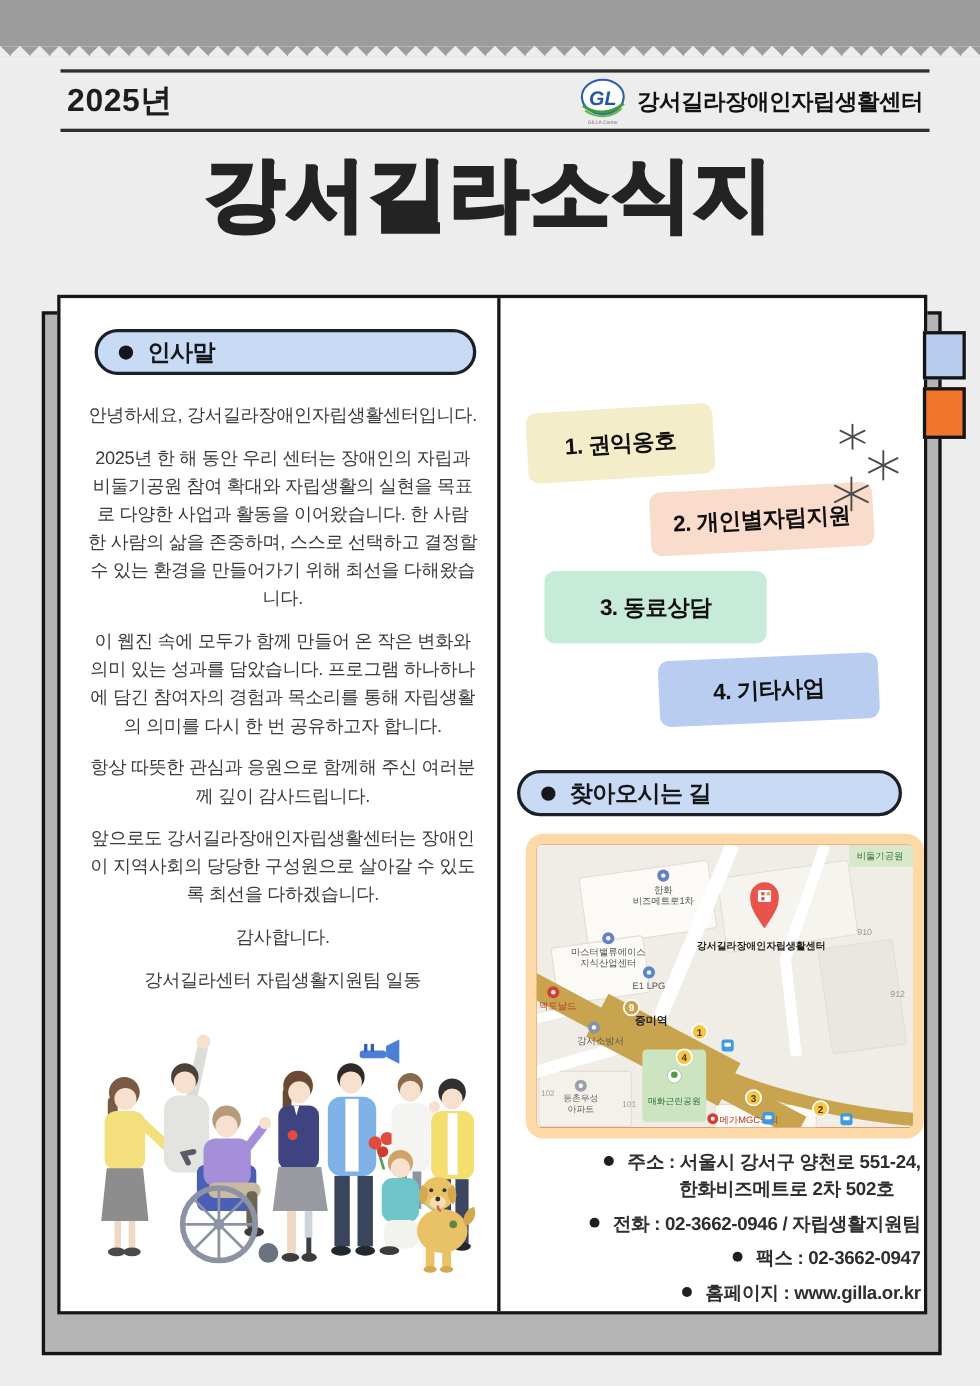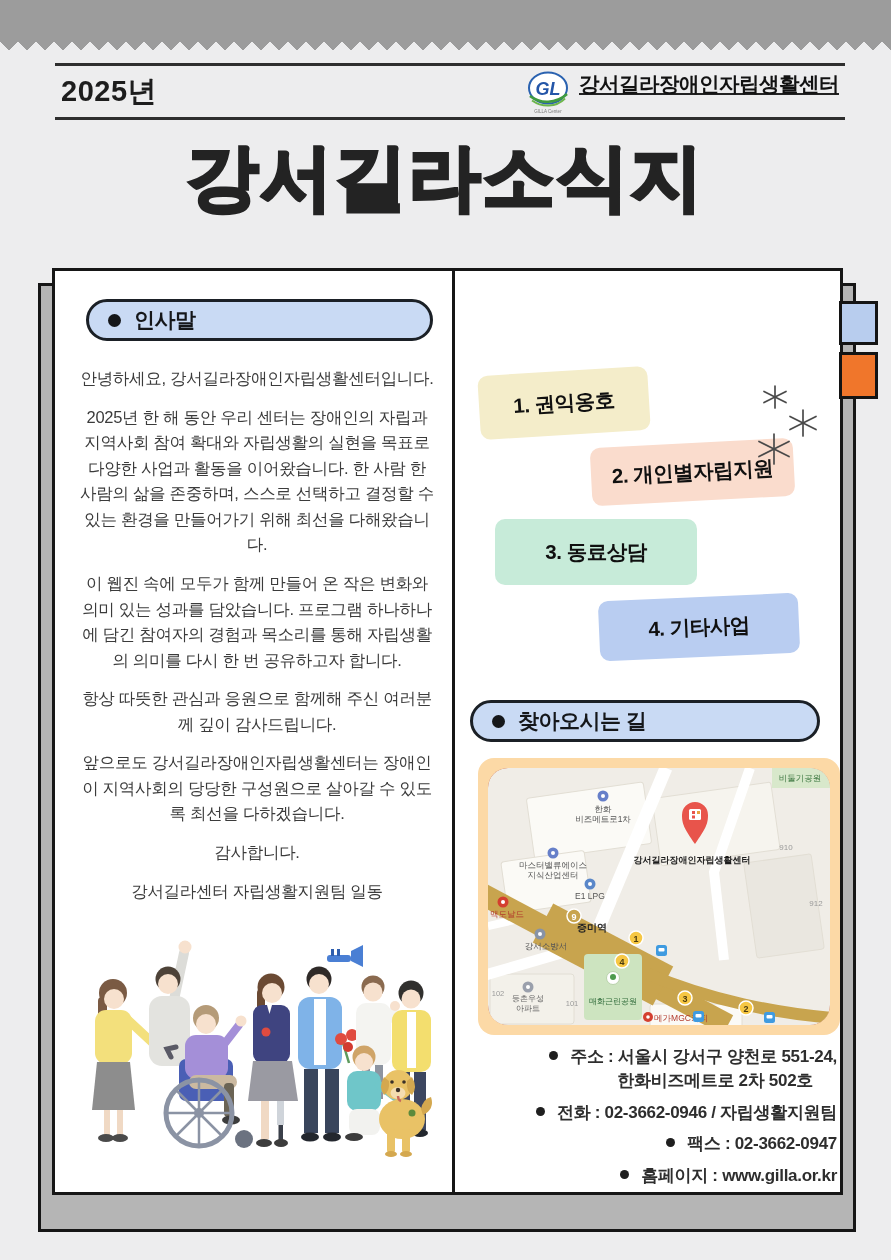--- a/index.html
+++ b/index.html
@@ -16,21 +16,21 @@
     content:""; position:absolute; top:42px; left:0; width:100%; height:9px;
     background: conic-gradient(from 315deg at 50% 100%, #9c9c9c 0deg 90deg, rgba(0,0,0,0) 90deg 360deg) 0 0 / 18px 9px repeat-x;
   }
   
   .header-band {
     position:absolute; left:55px; top:63px; width:790px; height:57px;
     border-top:3px solid #2e2e2e; border-bottom:3px solid #2e2e2e;
     display:flex; justify-content:space-between; align-items:center; padding:12px 6px;
   }
   .year { font-size:29px; font-weight:bold; color:#1d1d1d; letter-spacing:0.5px; }
-  .brand { display:flex; align-items:flex-start; gap:9px;text-decoration:underline; }
+  .brand { display:flex; align-items:center; gap:9px; }
   .org-name { font-size:20.5px; font-weight:bold; color:#121212; letter-spacing:-0.5px; }
   
   .main-title {
     position:absolute; top:138px; left:0; width:100%; text-align:center;
     font-size:72px; line-height:1.1; font-weight:bold; color:#232323;
     -webkit-text-stroke:3.5px #232323; letter-spacing:2px;
   }
   
   .back-sheet { position:absolute; left:38px; top:283px; width:818px; height:949px; background:#b5b5b5; border:3px solid #161616; }
   .card { position:absolute; left:52px; top:268px; width:791px; height:927px; background:#ffffff; border:3px solid #161616; }
@@ -55,21 +55,21 @@
     position:absolute; display:flex; align-items:center; justify-content:center;
     border-radius:10px; font-size:20.5px; font-weight:bold; color:#101010; letter-spacing:-0.5px;
   }
   #toc-1 { left:424px; top:100px; width:170px; height:64px; transform:rotate(-3.5deg); }
   #toc-2 { left:536px; top:172px; width:203px; height:58px; transform:rotate(-3deg); }
   #toc-3 { left:440px; top:248px; width:202px; height:66px; }
   #toc-4 { left:544px; top:326px; width:200px; height:60px; transform:rotate(-2.5deg); }
   .sparkles { position:absolute; left:700px; top:110px; }
   
   .map-frame { position:absolute; left:423px; top:487px; width:362px; height:277px; background:#fcd9a6; border-radius:16px; padding:10px; }
-  .map-inner { width:100%; height:100%; border-radius:20px; overflow:hidden; background:#c2410c; }
+  .map-inner { width:100%; height:100%; border-radius:4px; overflow:hidden; background:#c2410c; }
   .map-inner svg { display:block; width:100%; height:100%; }
   
   .contact { position:absolute; left:426px; top:774px; width:356px; list-style:none; }
   .contact li { display:flex; gap:12px; margin-bottom:8px; font-size:17px; font-weight:bold; color:#2e2e2e; line-height:1.4; letter-spacing:-0.3px;justify-content:flex-end; }
   .contact .bullet { width:9px; height:9px; border-radius:50%; background:#1f1f1f; margin-top:6px; flex:none; }
   .contact .line2 { margin-left:47px; }
   
   .tab { position:absolute; width:39px; border:3px solid #141414; }
   .tab-blue { left:839px; top:301px; height:44px; }
   .tab-orange { left:839px; top:352px; height:47px; }
@@ -102,21 +102,21 @@
   <div class="card">
     <div class="divider"></div>
 
     <div class="pill" id="pill-greeting">
       <span class="dot"></span>
       <span>인사말</span>
     </div>
 
     <div class="greeting-text">
       <p>안녕하세요, 강서길라장애인자립생활센터입니다.</p>
-      <p>2025년 한 해 동안 우리 센터는 장애인의 자립과 지역사회 참여 확대와 자립생활의 실현을 목표로 다양한 사업과 활동을 이어왔습니다. 한 사람 한 사람의 삶을 존중하며, 스스로 선택하고 결정할 수 있는 환경을 만들어가기 위해 최선을 다해왔습니다.</p>
+      <p>2025년 한 해 동안 우리 센터는 장애인의 자립과 비둘기공원 참여 확대와 자립생활의 실현을 목표로 다양한 사업과 활동을 이어왔습니다. 한 사람 한 사람의 삶을 존중하며, 스스로 선택하고 결정할 수 있는 환경을 만들어가기 위해 최선을 다해왔습니다.</p>
       <p>이 웹진 속에 모두가 함께 만들어 온 작은 변화와 의미 있는 성과를 담았습니다. 프로그램 하나하나에 담긴 참여자의 경험과 목소리를 통해 자립생활의 의미를 다시 한 번 공유하고자 합니다.</p>
       <p>항상 따뜻한 관심과 응원으로 함께해 주신 여러분께 깊이 감사드립니다.</p>
       <p>앞으로도 강서길라장애인자립생활센터는 장애인이 지역사회의 당당한 구성원으로 살아갈 수 있도록 최선을 다하겠습니다.</p>
       <p>감사합니다.</p>
       <p>강서길라센터 자립생활지원팀 일동</p>
     </div>
 
     <svg class="illustration" viewBox="0 0 364 254">
 
       <g>

